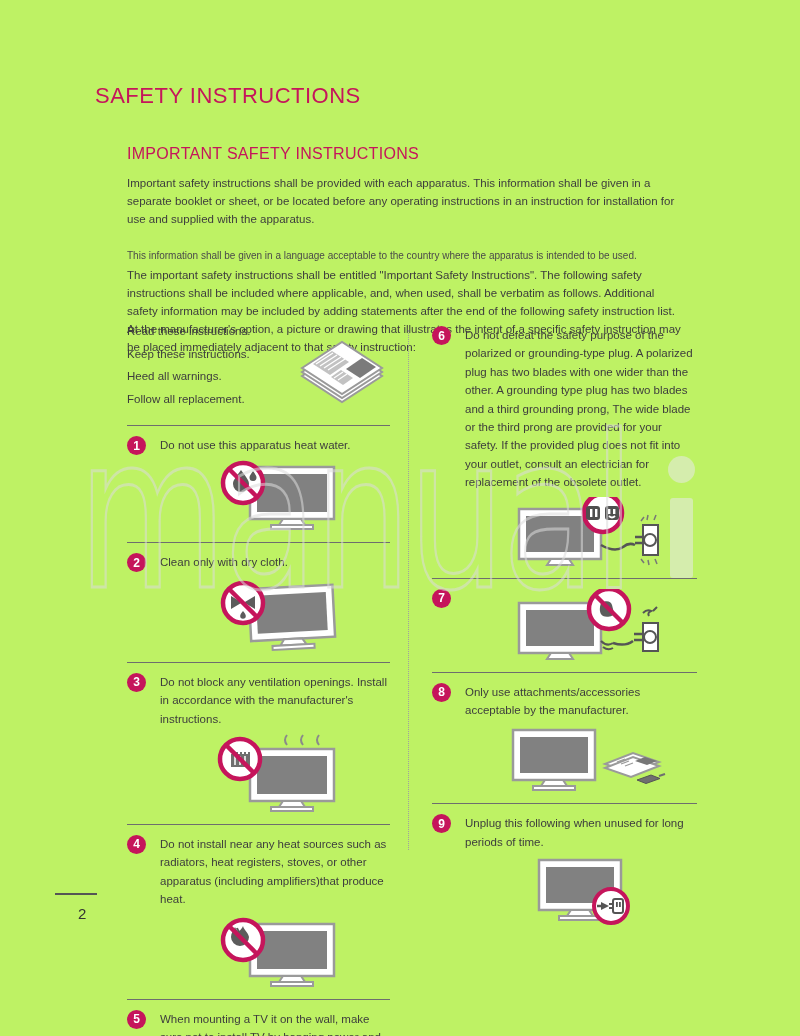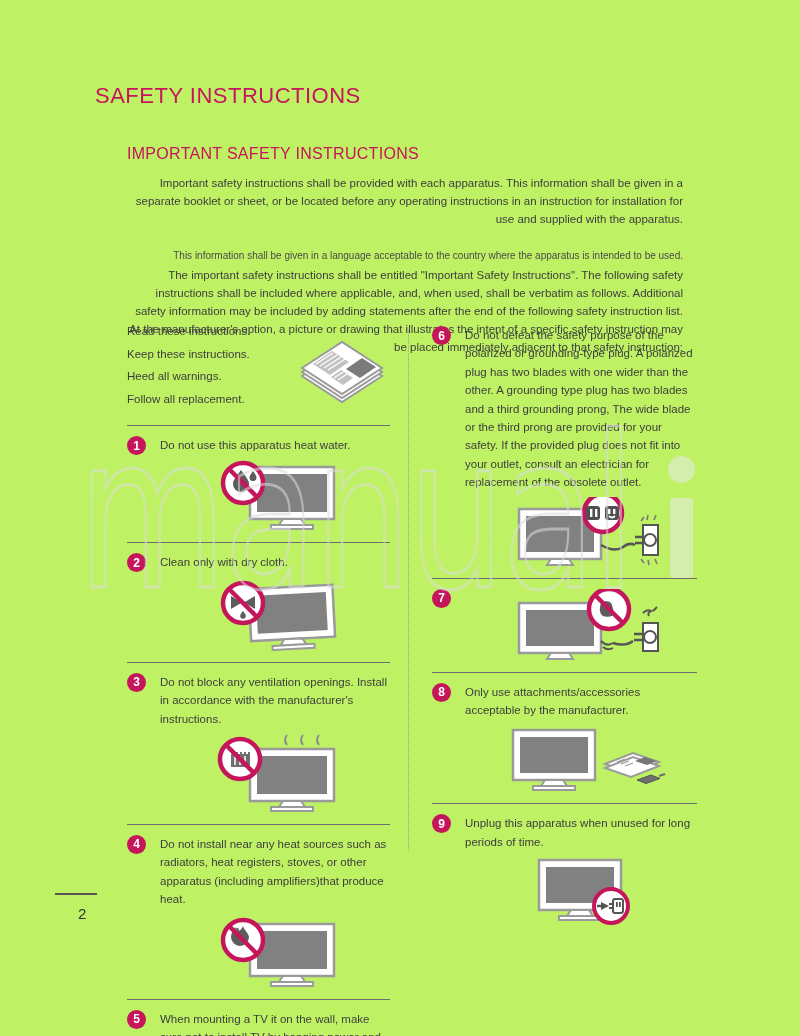--- a/index.html
+++ b/index.html
@@ -9,21 +9,21 @@
   }
   .page-title{
     position:absolute;left:95px;top:83px;font-size:22px;letter-spacing:.5px;
     color:#c5155b;font-weight:500;
   }
   .section-title{
     position:absolute;left:127px;top:145px;font-size:16px;letter-spacing:.3px;
     color:#c5155b;font-weight:400;
   }
   .intro{position:absolute;left:127px;top:175px;width:556px;}
-  .intro p{margin:0 0 4px 0;font-size:11.5px;line-height:1.55;color:#3d3d3d;text-align:right;}
+  .intro p{margin:0 0 4px 0;font-size:11.5px;line-height:1.55;color:#3d3d3d;}
   .intro p.small{font-size:10px;line-height:1.5;color:#4a4a4a;margin-top:20px;}
 
   .col{position:absolute;top:326px;}
   .col-left{left:127px;width:263px;}
   .col-right{left:432px;width:265px;}
   .col-divider{
     position:absolute;left:408px;top:330px;height:520px;width:0;
     border-left:1px dotted #9f9f9f;
   }
 
@@ -235,21 +235,21 @@
         <path d="M146 37 l10 -4 l12 4 l-10 4 z" fill="#777"></path>
         <path d="M148 56 l14 -5 l9 3.5 l-14 5 z" fill="#6f6f6f" stroke="#555" stroke-width="1"></path>
         <path d="M170 52 l6 -2" stroke="#6f6f6f" stroke-width="2"></path>
       </svg>
     </div>
 
     <hr class="item-rule">
 
     <div class="safety-item">
       <span class="num-badge">9</span>
-      <div class="item-text">Unplug this apparatus when unused for long periods of time.</div>
+      <div class="item-text">Unplug this following when unused for long periods of time.</div>
       <svg class="illus" width="160" height="72" viewBox="0 0 160 72">
         <rect x="38" y="4" width="82" height="50" fill="#fff" stroke="#9a9a9a" stroke-width="2.5"></rect>
         <rect x="45" y="11" width="68" height="36" fill="#818181"></rect>
         <path d="M70 54 L88 54 L92 60 L66 60 Z" fill="#fff" stroke="#9a9a9a" stroke-width="2"></path>
         <rect x="58" y="60" width="42" height="4" fill="#fff" stroke="#9a9a9a" stroke-width="2"></rect>
         <circle cx="110" cy="50" r="17" fill="#fff" stroke="#c5155b" stroke-width="4"></circle>
         <path d="M96 50 h6" stroke="#555" stroke-width="2.5"></path>
         <path d="M100 46 l8 4 l-8 4 z" fill="#555"></path>
         <path d="M108 48 h4 M108 52 h4" stroke="#555" stroke-width="1.8"></path>
         <rect x="112" y="43" width="10" height="14" rx="2" fill="#fff" stroke="#555" stroke-width="2"></rect>

